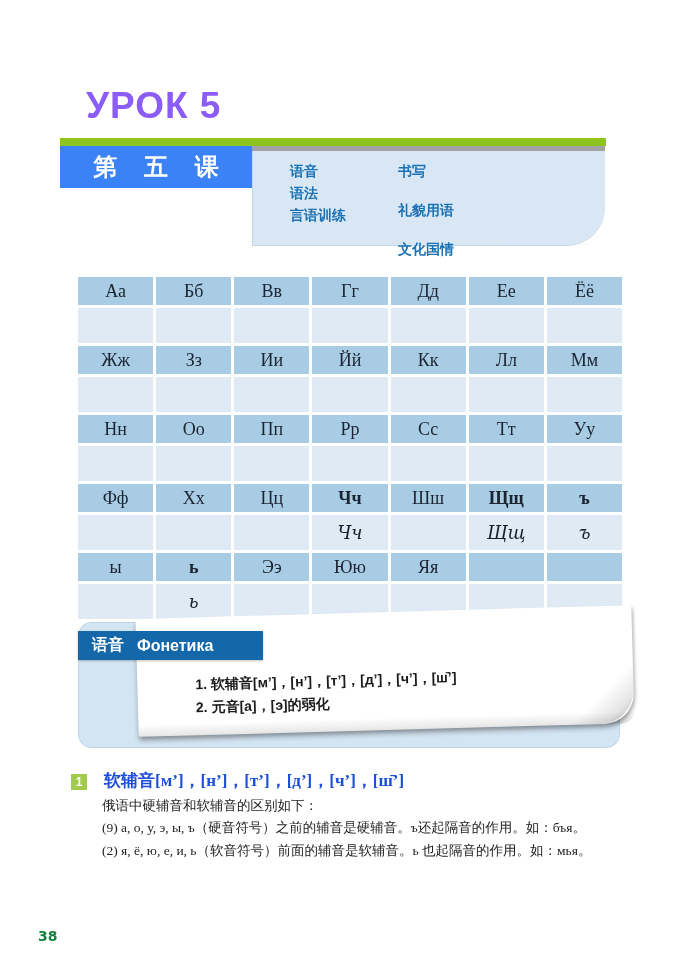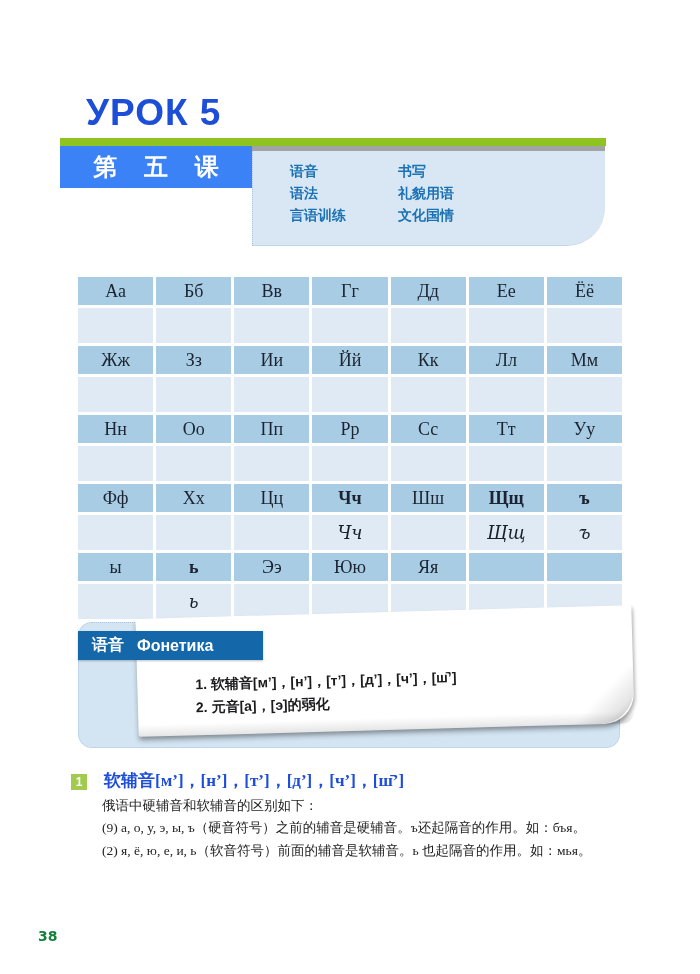--- a/index.html
+++ b/index.html
@@ -4,41 +4,41 @@
 <style>
   html,body{margin:0;padding:0;}
   body{
     width:700px;height:974px;position:relative;background:#ffffff;
     font-family:"Liberation Sans", sans-serif;overflow:hidden;
   }
   .abs{position:absolute;}
 
   
   .lesson-title{
-    left:86px;top:92px;margin:0;
+    left:86px;top:85px;margin:0;
     font-family:"Liberation Sans",sans-serif;
-    font-weight:bold;font-size:37px;letter-spacing:1px;color:#1d4ed8;
+    font-weight:bold;font-size:37px;letter-spacing:1px;color:#8b5cf6;
   }
   .green-bar{left:60px;top:138px;width:546px;height:8px;background:#8fc31f;}
   .cn-tab{
     left:60px;top:146px;width:192px;height:42px;background:#3b82f6;
     color:#ffffff;font-weight:bold;font-size:24px;letter-spacing:10px;
     display:flex;align-items:center;justify-content:center;
     padding-left:10px;box-sizing:border-box;
   }
   .gray-strip{left:252px;top:146px;width:353px;height:5px;background:#a2a3a4;}
   .topics-box{
     left:252px;top:151px;width:353px;height:95px;background:#d9e7f4;
     border-bottom-right-radius:38px;
     border-bottom:1px dotted #a9c6e0;border-left:1px dotted #a9c6e0;
     box-sizing:border-box;
   }
   .tcol{position:absolute;top:9px;display:flex;flex-direction:column;
     font-size:14px;font-weight:bold;color:#1a72b4;line-height:22px;}
-  .tcol1{left:37px;} .tcol2{left:145px;}
+  .tcol1{left:37px;} .tcol2{left:145px;gap:17px;}
 
   
   .alpha-table{left:78px;top:277px;width:544px;display:flex;flex-direction:column;gap:3px;}
   .arow{display:flex;gap:3px;}
   .acell{flex:1;display:flex;align-items:center;justify-content:center;
     font-family:"Liberation Serif","DejaVu Serif",serif;color:#1b2430;}
   .arow.letters .acell{background:#a9cce5;height:28px;font-size:18px;}
   .arow.blank .acell{background:#dfeaf5;height:35px;font-size:18px;}
   .acell.b{font-weight:bold;}
   .acell.cursive{

